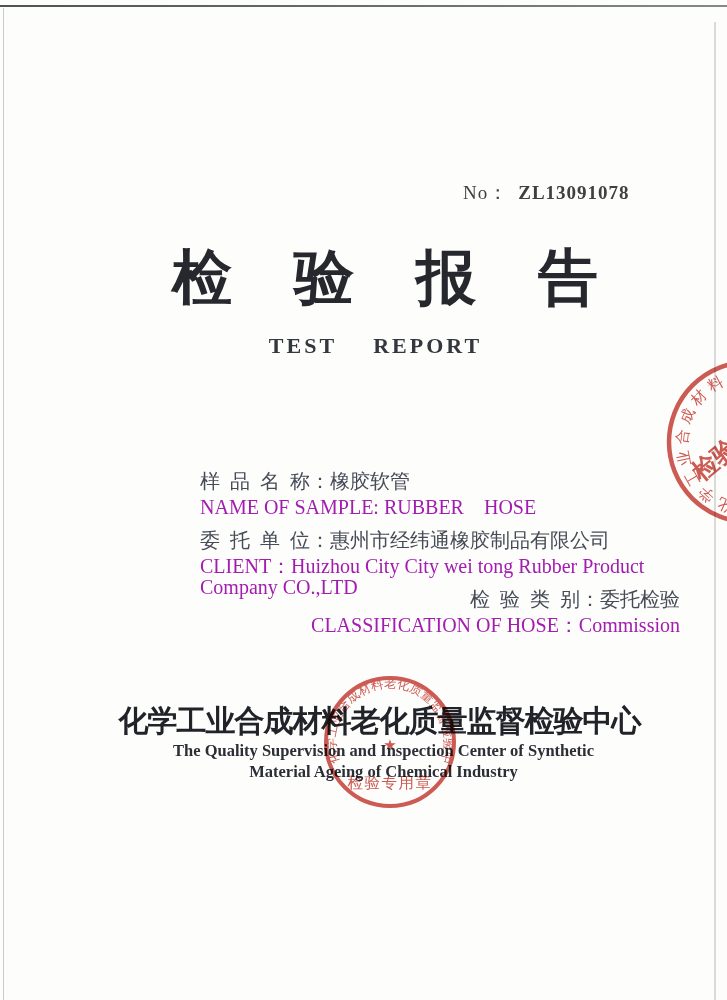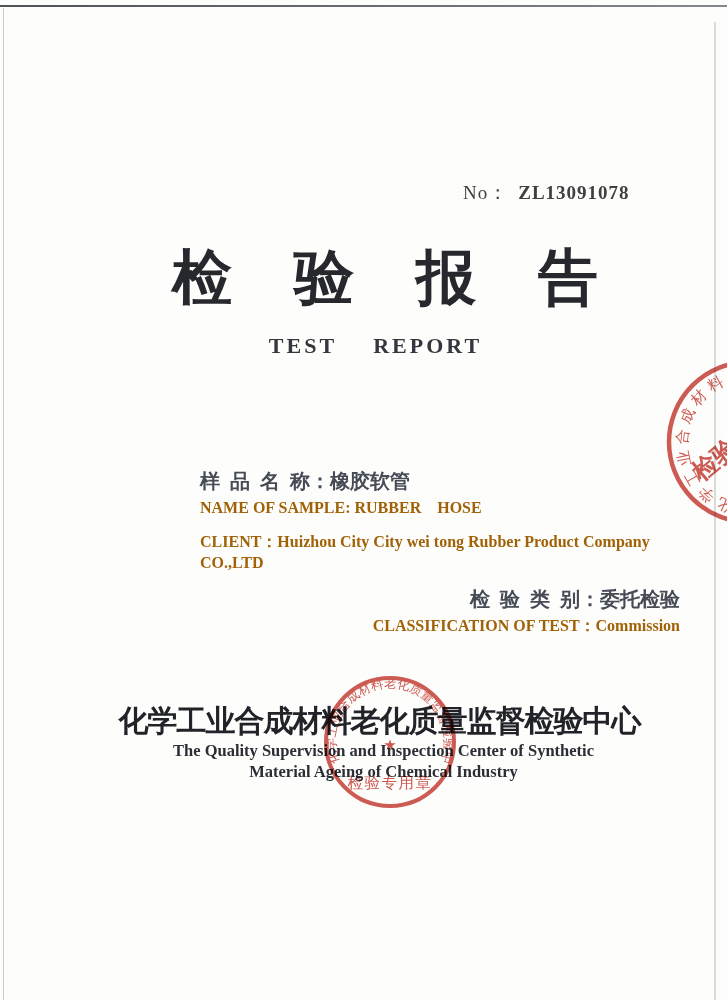--- a/index.html
+++ b/index.html
@@ -25,26 +25,26 @@
     position:absolute;top:243px;left:172px;
     font-size:60px;font-weight:700;color:#26282e;
     letter-spacing:62px;white-space:nowrap;line-height:70px;
   }
   .title-en{
     position:absolute;top:333px;left:12px;width:727px;text-align:center;
     font-size:22px;font-weight:700;color:#34373d;
     letter-spacing:3px;word-spacing:28px;
   }
 
-  .field{position:absolute;left:200px;width:480px;font-weight:bold;}
+  .field{position:absolute;left:200px;width:480px;}
   .field.f1{top:469px;}
   .field.f2{top:528px;}
   .field.f3{top:587px;text-align:right;}
   .zh-line{font-size:20px;line-height:25px;color:#464b56;white-space:pre-wrap;}
-  .en-line{font-size:16px;line-height:21px;margin-top:3px;color:#a16207;white-space:pre-wrap;}
+  .en-line{font-size:20px;line-height:21px;margin-top:3px;color:#a21caf;white-space:pre-wrap;}
 
   .org-zh{
     position:absolute;top:701px;left:16px;width:727px;text-align:center;
     font-size:30px;font-weight:700;color:#212329;letter-spacing:-1px;white-space:nowrap;
   }
   .org-en1{position:absolute;top:741px;left:20px;width:727px;text-align:center;
     font-size:16.5px;font-weight:700;color:#2b2e35;}
   .org-en2{position:absolute;top:762px;left:20px;width:727px;text-align:center;
     font-size:16.5px;font-weight:700;color:#2b2e35;}
 
@@ -69,26 +69,27 @@
 
   <div class="title-zh">检验报告</div>
   <div class="title-en">TEST  REPORT</div>
 
   <div class="field f1">
     <div class="zh-line">样  品  名  称：橡胶软管</div>
     <div class="en-line">NAME OF SAMPLE: RUBBER    HOSE</div>
   </div>
 
   <div class="field f2">
+    <div class="zh-line">委  托  单  位：惠州市经纬通橡胶制品有限公司</div>
     <div class="en-line">CLIENT：Huizhou City City wei tong Rubber Product Company CO.,LTD</div>
   </div>
 
   <div class="field f3">
     <div class="zh-line">检  验  类  别：委托检验</div>
-    <div class="en-line">CLASSIFICATION OF TEST：Commission</div>
+    <div class="en-line">CLASSIFICATION OF HOSE：Commission</div>
   </div>
 
   <div class="org-zh">化学工业合成材料老化质量监督检验中心</div>
   <div class="org-en1">The Quality Supervision and Inspection Center of Synthetic</div>
   <div class="org-en2">Material Ageing of Chemical Industry</div>
 
   <svg class="stamp stamp-bottom" width="168" height="168" viewBox="0 0 168 168">
     <defs>
       <path id="arcB" d="M34,106 A54.6,54.6 0 1 1 134,106"></path>
     </defs>

